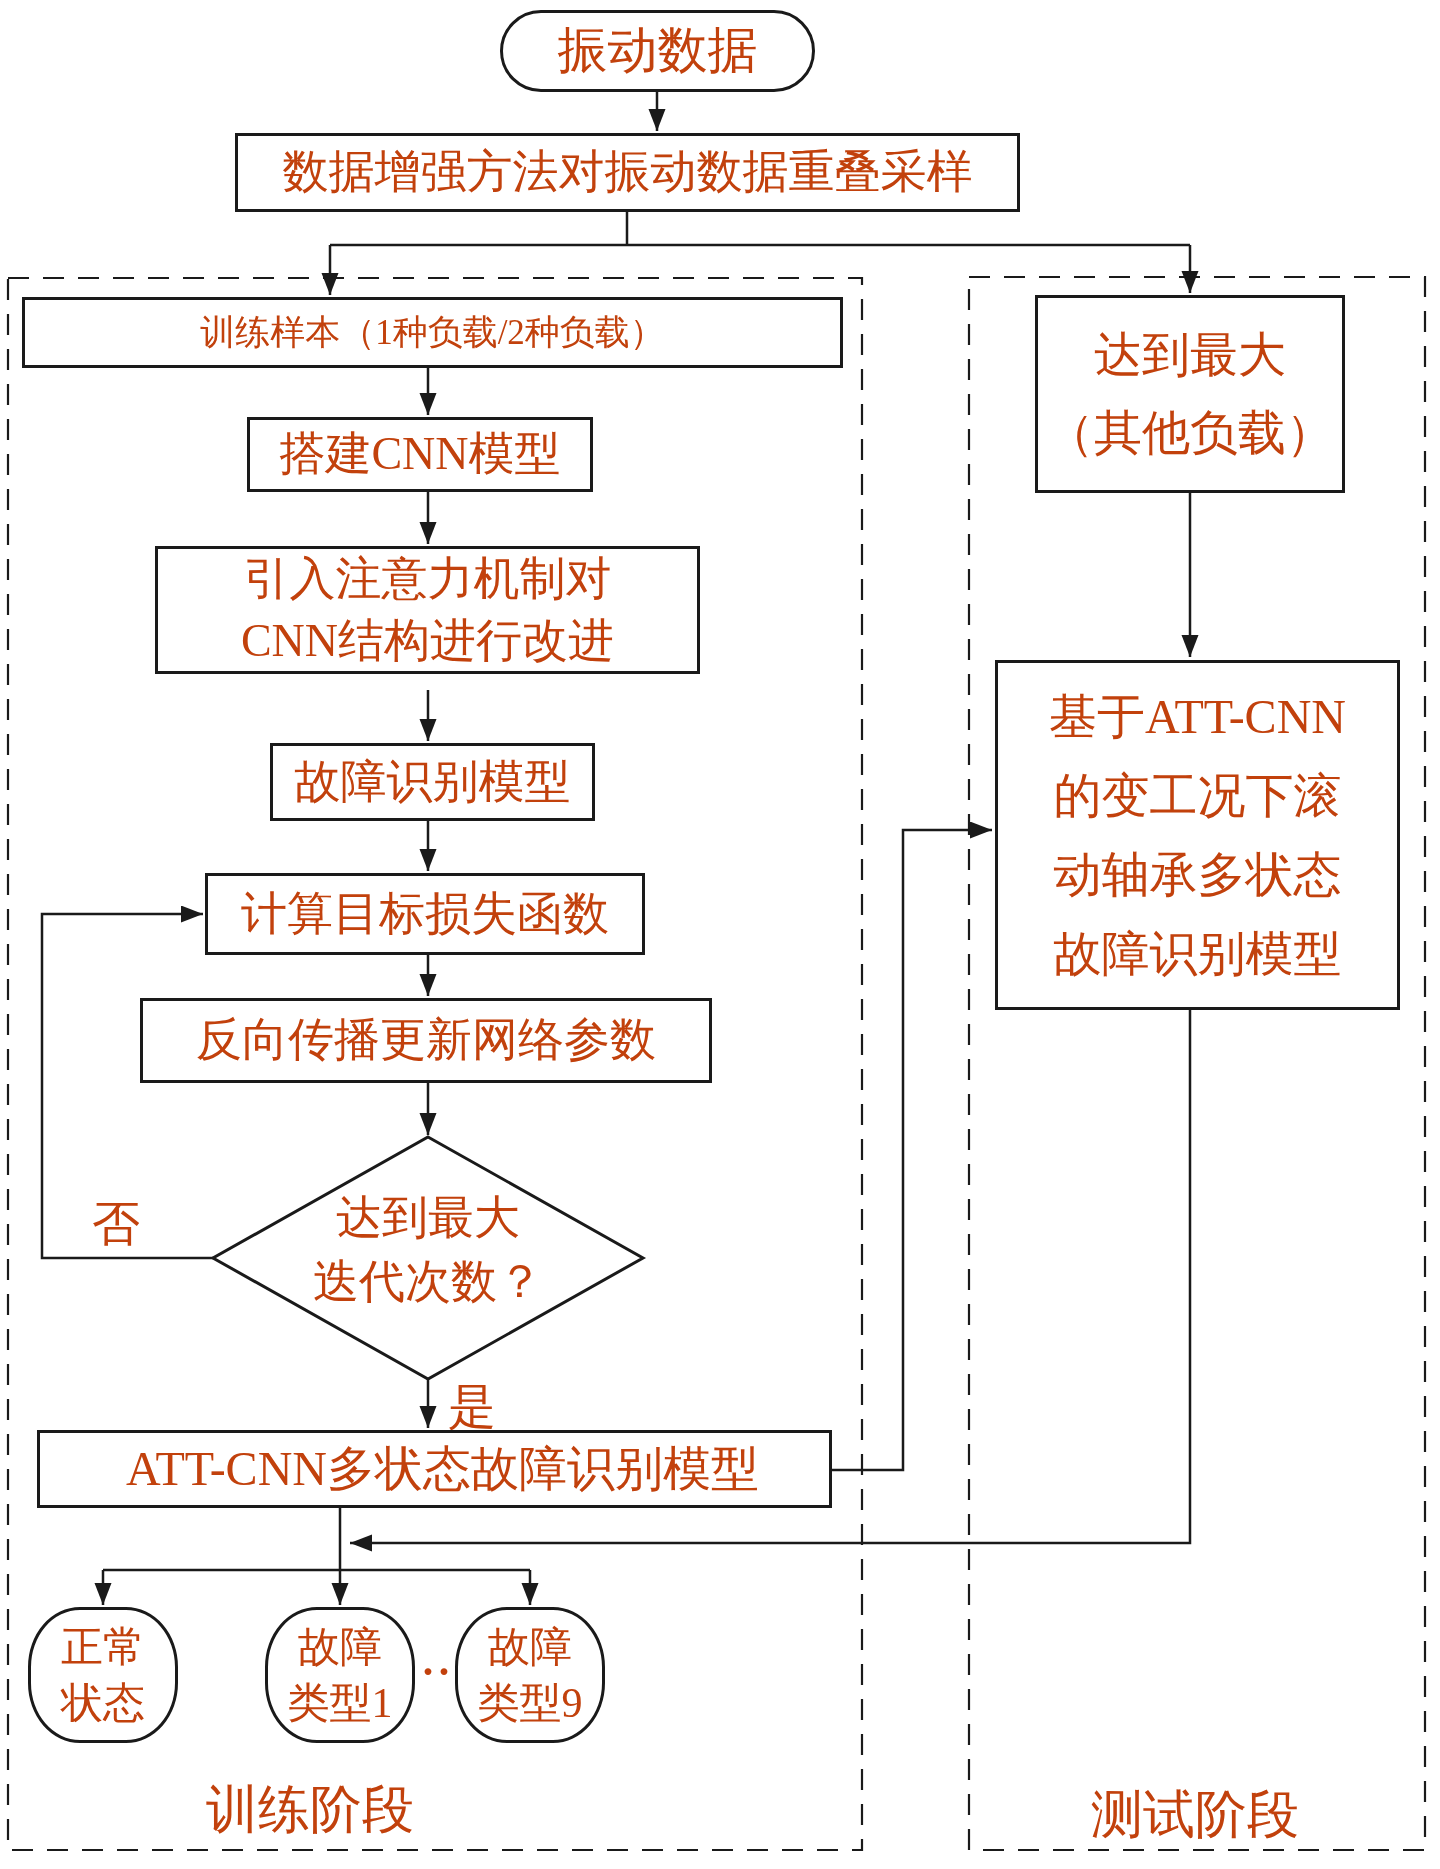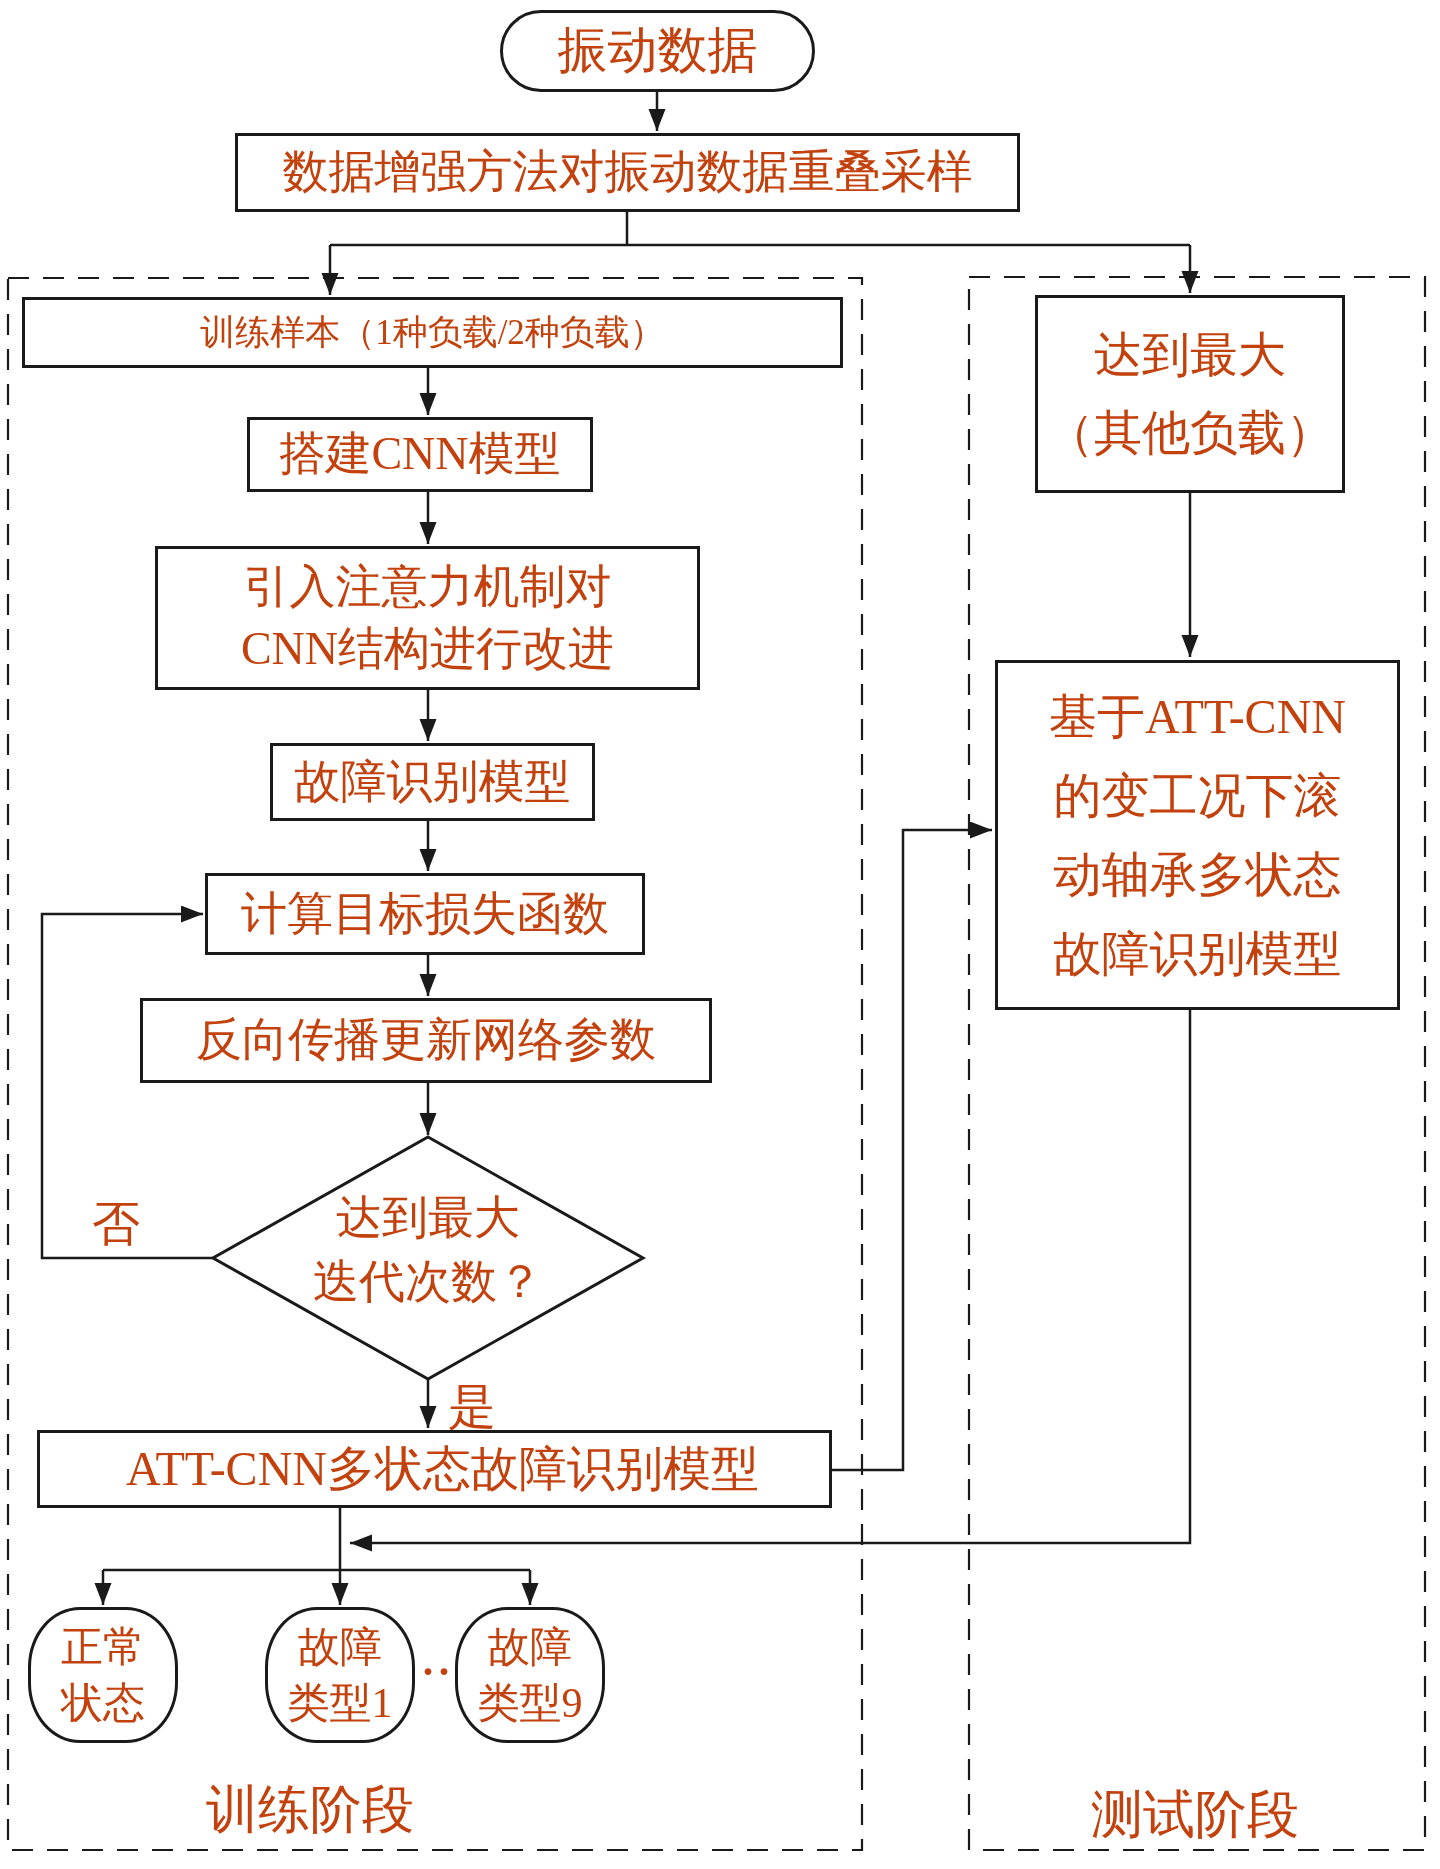--- a/index.html
+++ b/index.html
@@ -77,21 +77,21 @@
   </div>
 
   <div class="node f44" style="left:22px;top:297px;width:821px;height:71px;">
     <span>训练样本（1种负载/2种负载）</span>
   </div>
 
   <div class="node f46" style="left:247px;top:417px;width:346px;height:75px;">
     <span>搭建CNN模型</span>
   </div>
 
-  <div class="node f46 multiline" style="left:155px;top:546px;width:545px;height:144px;">
+  <div class="node f46 multiline" style="left:155px;top:546px;width:545px;height:128px;">
     <span>引入注意力机制对</span>
     <span>CNN结构进行改进</span>
   </div>
 
   <div class="node f46" style="left:270px;top:743px;width:325px;height:78px;">
     <span>故障识别模型</span>
   </div>
 
   <div class="node f46" style="left:205px;top:873px;width:440px;height:82px;">
     <span>计算目标损失函数</span>

